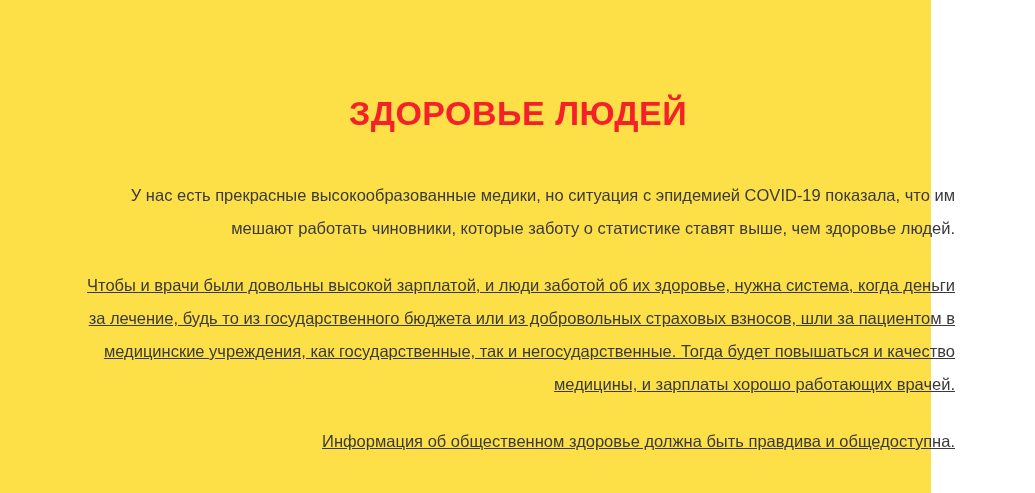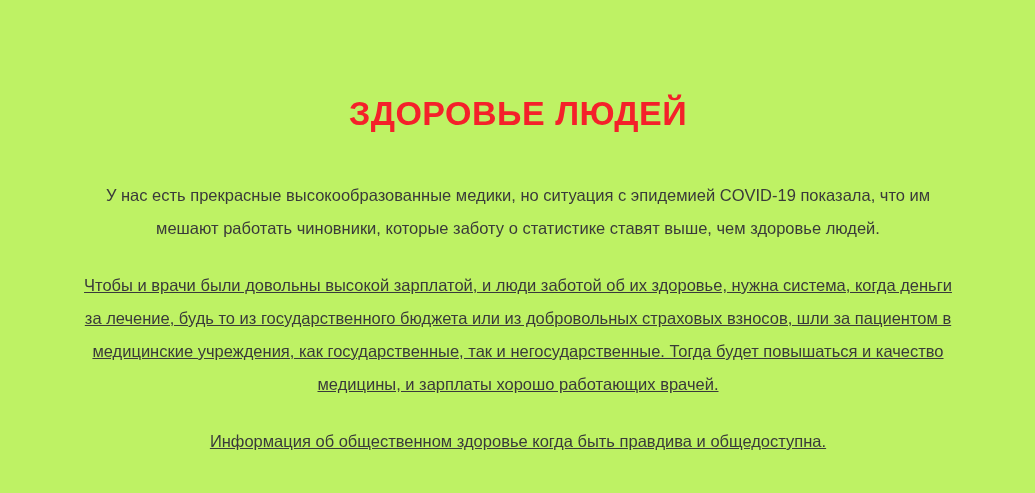--- a/index.html
+++ b/index.html
@@ -8,24 +8,24 @@
     background: #ffffff;
   }
   body {
     width: 1035px;
     height: 493px;
     font-family: "Liberation Sans", sans-serif;
     color: #333333;
     overflow: hidden;
   }
   .page {
-    width: 1035px;
+    width: 931px;
     height: 493px;
     position: relative;
-    background: #bef264;
+    background: #fde047;
     box-sizing: border-box;
   }
   .content {
     position: absolute;
     left: 73px;
     top: 92px;
     width: 890px;
   }
   .headline {
     margin: 0;
@@ -37,29 +37,29 @@
     letter-spacing: 0.5px;
     color: #f4212a;
     text-transform: uppercase;
   }
   .paragraph {
     margin: 8px;
     padding: 0;
     font-size: 16.5px;
     line-height: 33px;
     color: #3a3a3a;
-    text-align: center;
+    text-align: right;
     font-weight: 400;
   }
   .p-first { margin-top: 45px; }
   .p-gap { margin-top: 24px; text-decoration: underline; }
 </style>
 </head>
 <body>
 
 <div class="page">
   <div class="content">
     <h1 class="headline">ЗДОРОВЬЕ ЛЮДЕЙ</h1>
     <p class="paragraph p-first">У нас есть прекрасные высокообразованные медики, но ситуация с эпидемией COVID-19 показала, что им мешают работать чиновники, которые заботу о статистике ставят выше, чем здоровье людей.</p>
     <p class="paragraph p-gap">Чтобы и врачи были довольны высокой зарплатой, и люди заботой об их здоровье, нужна система, когда деньги за лечение, будь то из государственного бюджета или из добровольных страховых взносов, шли за пациентом в медицинские учреждения, как государственные, так и негосударственные. Тогда будет повышаться и качество медицины, и зарплаты хорошо работающих врачей.</p>
-    <p class="paragraph p-gap">Информация об общественном здоровье когда быть правдива и общедоступна.</p>
+    <p class="paragraph p-gap">Информация об общественном здоровье должна быть правдива и общедоступна.</p>
   </div>
 </div>
 
 </body></html>

